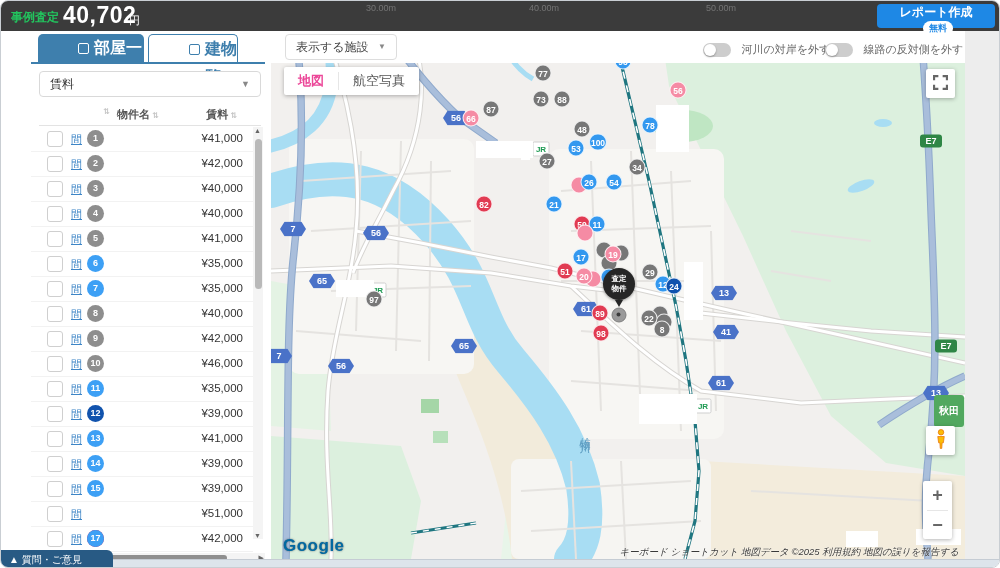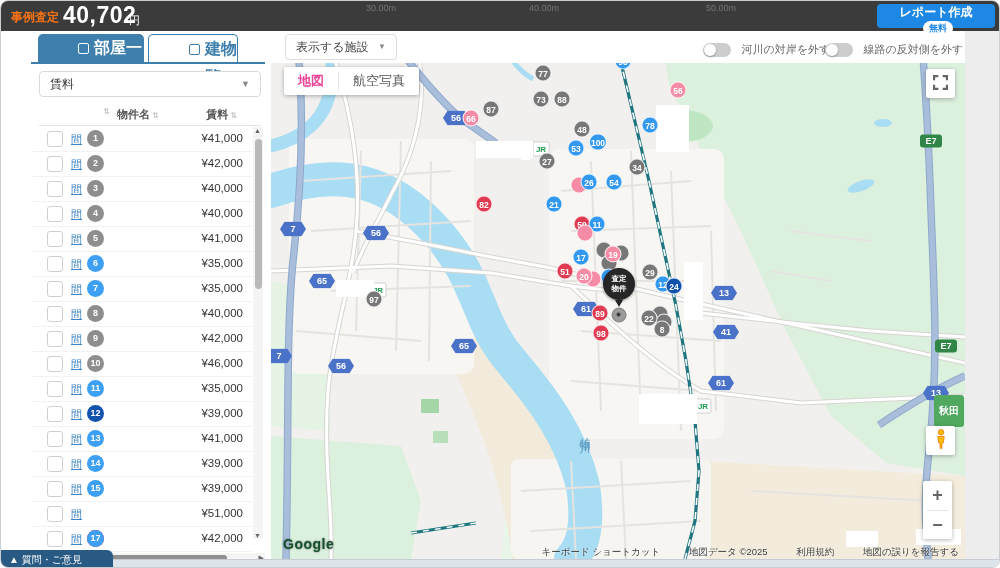--- a/index.html
+++ b/index.html
@@ -1,20 +1,20 @@
 <!DOCTYPE html>
 <html><head>
 <meta charset="utf-8">
 <style>
   html,body{margin:0;padding:0;background:#fff;font-family:"Liberation Sans","DejaVu Sans",sans-serif;}
   #page{position:relative;width:1000px;height:568px;background:#fff;border:1px solid #c9ced3;border-radius:8px;overflow:hidden;box-sizing:border-box;}
   
   #header{position:absolute;left:0;top:0;width:1000px;height:30px;background:#3b3b3b;z-index:50;}
   .ghost{position:absolute;top:2px;font-size:9px;color:rgba(255,255,255,.28);}
-  #hdr-title{position:absolute;left:10px;top:8px;color:#f97316;font-size:12px;font-weight:bold;}
+  #hdr-title{position:absolute;left:10px;top:8px;color:#22c55e;font-size:12px;font-weight:bold;}
   #hdr-price{position:absolute;left:62px;top:1px;color:#fff;font-size:23px;font-weight:bold;letter-spacing:.5px;}
   #hdr-unit{position:absolute;left:128px;top:12px;color:#fff;font-size:11px;}
   .hdr-btn{position:absolute;top:3px;height:24px;background:#1e88e5;color:#fff;border:none;border-radius:4px;font-size:12px;font-weight:bold;padding:0 12px;cursor:pointer;font-family:inherit;}
   #btn-copy{left:747px;width:122px;}
   #btn-report{left:876px;width:118px;}
   #report-badge{display:inline-block;background:#fff;color:#1e88e5;border-radius:9px;font-size:9px;padding:1px 6px;margin-left:4px;font-weight:bold;vertical-align:1px;}
   
   #sidebar{position:absolute;left:30px;top:30px;width:240px;height:530px;background:#fff;z-index:10;}
   .tab{position:absolute;height:28px;line-height:28px;font-size:16px;font-weight:bold;border-radius:5px 5px 0 0;cursor:pointer;box-sizing:border-box;padding-left:40px;}
   #tab-rooms{left:7px;top:3px;width:106px;background:#3e7fad;color:#fff;}
@@ -71,23 +71,23 @@
   #target-dot::after{content:"";position:absolute;left:4px;top:4px;width:4px;height:4px;background:#3c3c3c;border-radius:50%;}
   
   #maptype{position:absolute;left:13px;top:36px;height:28px;background:#fff;border-radius:2px;box-shadow:0 1px 4px rgba(0,0,0,.3);z-index:20;display:flex;align-items:center;}
   #mt-map{font-size:13px;font-weight:bold;color:#ec4899;padding:0 14px;cursor:pointer;}
   #mt-sat{font-size:13px;color:#565656;padding:0 14px;border-left:1px solid #e6e6e6;cursor:pointer;}
   #fullscreen-btn{position:absolute;left:655px;top:38px;width:29px;height:29px;background:#fff;border-radius:2px;box-shadow:0 1px 4px rgba(0,0,0,.3);z-index:20;border:none;cursor:pointer;padding:0;}
   #pegman-btn{position:absolute;left:655px;top:395px;width:29px;height:29px;background:#fff;border-radius:2px;box-shadow:0 1px 4px rgba(0,0,0,.3);z-index:20;border:none;cursor:pointer;padding:0;}
   #zoomctl{position:absolute;left:652px;top:450px;width:29px;height:58px;background:#fff;border-radius:2px;box-shadow:0 1px 4px rgba(0,0,0,.3);z-index:20;}
   .zbtn{width:29px;height:29px;font-size:18px;color:#666;text-align:center;line-height:28px;cursor:pointer;font-weight:bold;}
   #zoomctl .div{height:1px;background:#e6e6e6;margin:0 4px;}
-  #google-logo{position:absolute;left:12px;top:505px;font-size:14px;font-weight:bold;color:#14532d;letter-spacing:.5px;z-index:20;text-shadow:0 0 2px rgba(80,80,80,.8);}
+  #google-logo{position:absolute;left:12px;top:505px;font-size:17px;font-weight:bold;color:#0369a1;letter-spacing:.5px;z-index:20;text-shadow:0 0 2px rgba(80,80,80,.8);}
   #attribution{position:absolute;right:6px;top:515px;font-size:9.5px;color:#3a3a3a;z-index:20;text-shadow:0 0 2px #fff;}
-  #attribution span{margin-left:26px;}
+  #attribution span{margin-left:0;font-style:italic;}
   #attribution .lnk2{cursor:pointer;}
   
   #right-gutter{position:absolute;left:964px;top:30px;width:36px;height:538px;background:#ededed;z-index:5;}
   #bottom-band{position:absolute;left:0;top:558px;width:1000px;height:10px;background:#dde4eb;border-top:1px solid #c5ccd4;z-index:40;}
   #feedback-tab{position:absolute;left:0;top:549px;width:112px;height:19px;background:#285a84;color:#fff;font-size:10px;line-height:19px;padding-left:8px;border-radius:0 6px 0 0;z-index:45;cursor:pointer;box-sizing:border-box;}
 </style>
 </head>
 <body>
 
 <div id="page">

